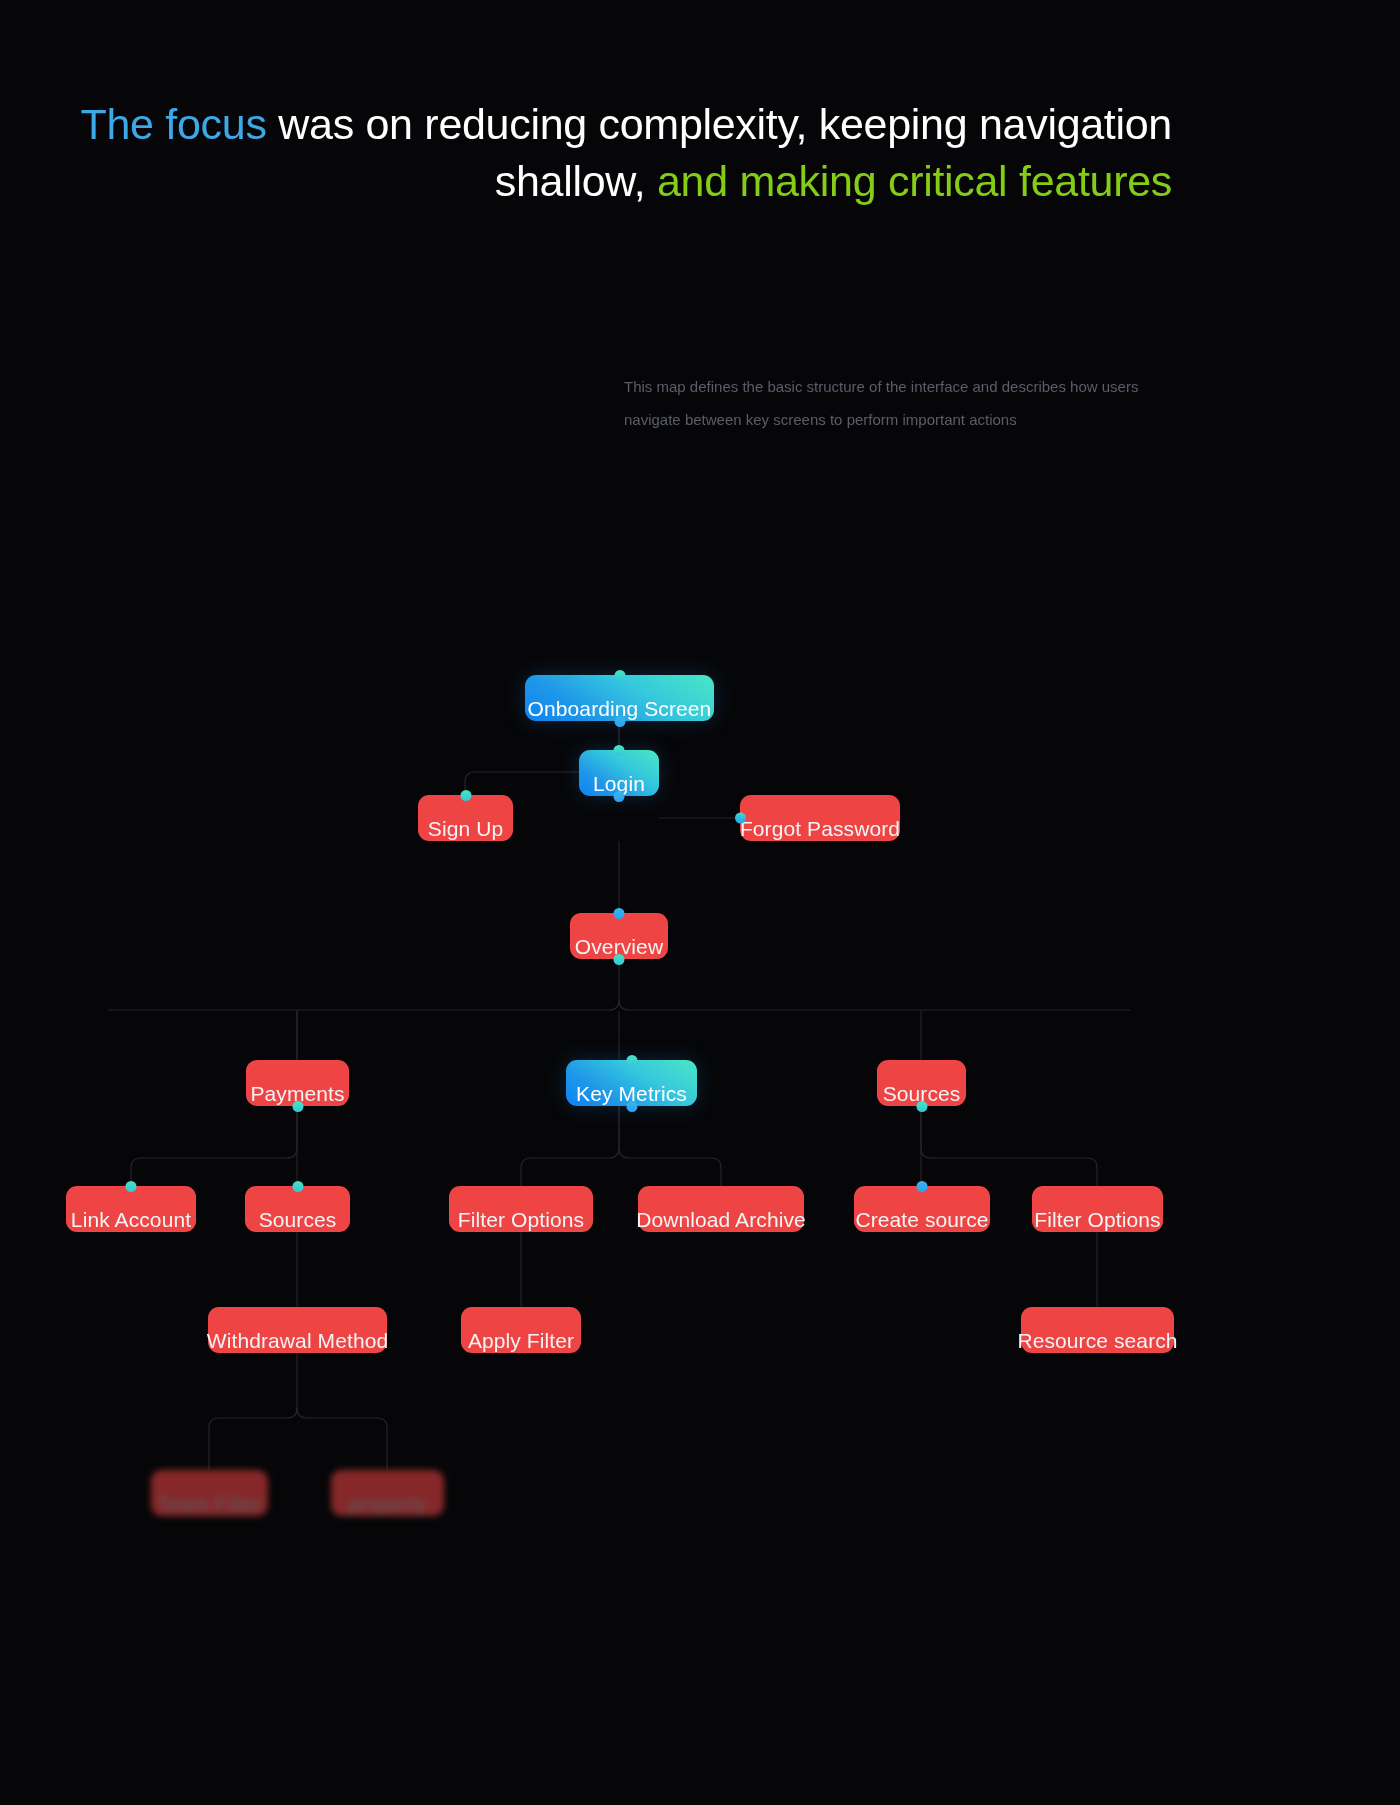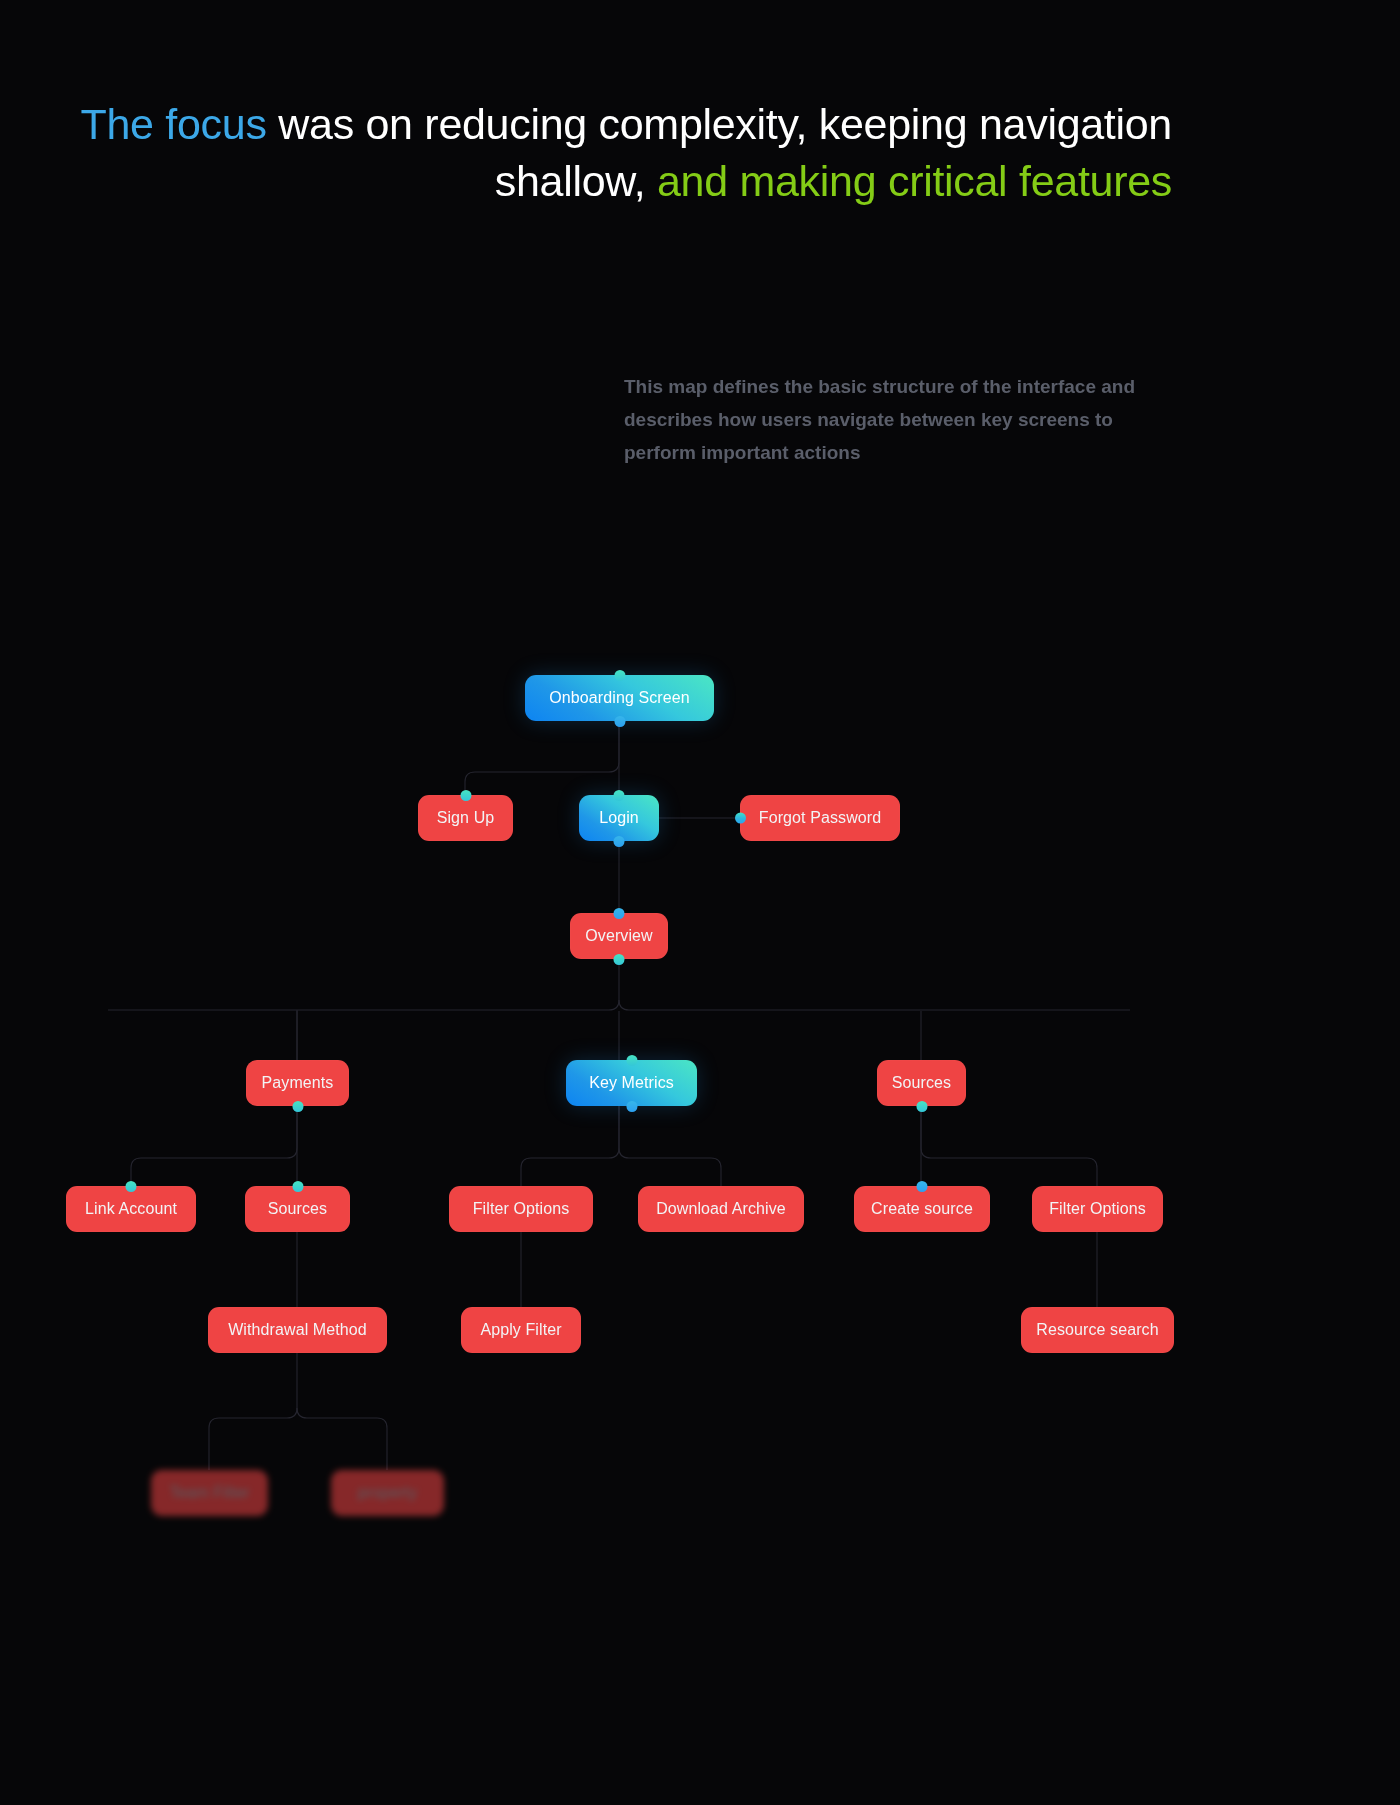--- a/index.html
+++ b/index.html
@@ -37,48 +37,48 @@
     text-align: left;
     color: #ffffff;
   }
 
   
   .subtitle {
     position: absolute;
     left: 624px;
     top: 370px;
     width: 540px;
-    font-size: 19px;
+    font-size: 15px;
     line-height: 33px;
     color: #5a5e6a;
-    font-weight: 700;
+    font-weight: 400;
   }
 
   
   #flow {
     position: absolute;
     left: 0;
     top: 0;
     width: 1400px;
     height: 1805px;
   }
   #edge-layer {
     position: absolute;
     left: 0; top: 0;
     width: 1400px; height: 1805px;
     pointer-events: none;
   }
 
   .node {
     position: absolute;
     display: flex;
-    align-items: center;
+    align-items: flex-end;
     justify-content: center;
     border-radius: 11px;
-    font-size: 16px;
+    font-size: 21px;
     font-weight: 400;
     letter-spacing: 0.1px;
     white-space: nowrap;
     color: #f2f4f6;
     background: #131417;
     height: 46px;
   }
   .node.plain {
     background: #ef4444;
     box-shadow: inset 0 0 0 1px rgba(255,255,255,0.018);
@@ -176,21 +176,21 @@
     <span class="dot teal top"></span>
     <span>Onboarding Screen</span>
     <span class="dot blue bottom"></span>
   </div>
 
   <div class="node plain" style="left:418px; top:795px; width:95px;">
     <span class="dot teal top"></span>
     <span>Sign Up</span>
   </div>
 
-  <div class="node accent" style="left:579px; top:795px; width:80px;">
+  <div class="node accent" style="left:579px; top:750px; width:80px;">
     <span class="dot teal top"></span>
     <span>Login</span>
     <span class="dot blue bottom"></span>
   </div>
 
   <div class="node plain" style="left:740px; top:795px; width:160px;">
     <span class="dot left"></span>
     <span>Forgot Password</span>
   </div>
 

